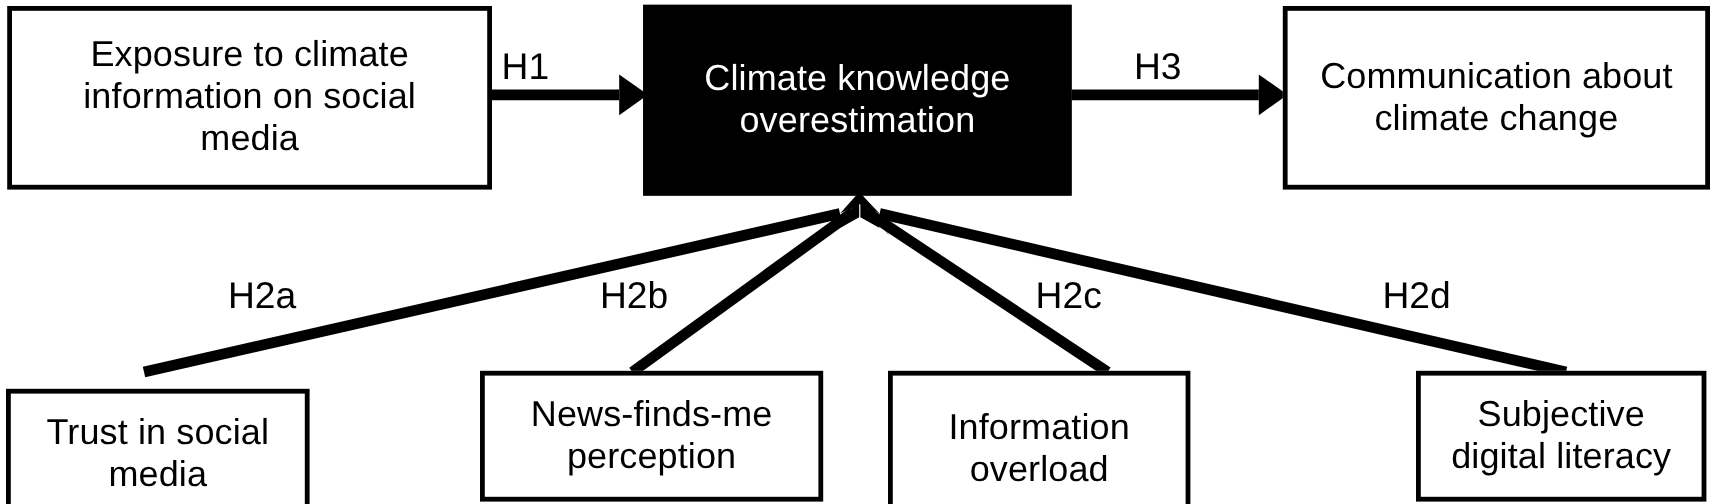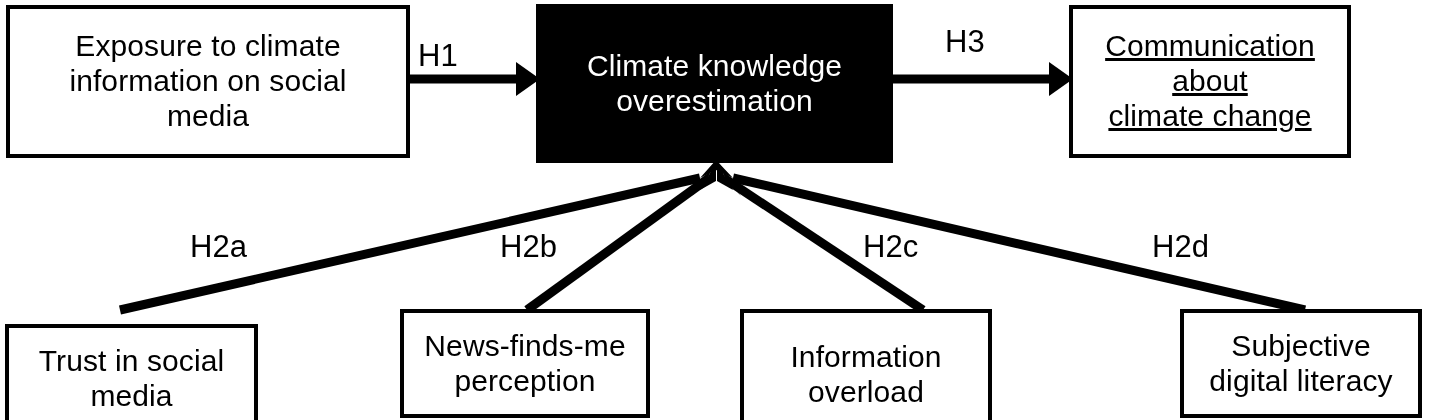--- a/index.html
+++ b/index.html
@@ -103,48 +103,48 @@
     <span class="node-label">Exposure to climate
 information on social
 media</span>
   </div>
 
   <div class="node-box filled" style="left:536px; top:4px; width:357px; height:159px;">
     <span class="node-label">Climate knowledge
 overestimation</span>
   </div>
 
-  <div class="node-box" style="left:1069px; top:5px; width:282px; height:153px;text-decoration:underline;">
+  <div class="node-box" style="left:1069px; top:5px; width:356px; height:153px;">
     <span class="node-label">Communication about
 climate change</span>
   </div>
 
   <div class="node-box" style="left:5px; top:324px; width:253px; height:109px;">
     <span class="node-label">Trust in social
 media</span>
   </div>
 
-  <div class="node-box" style="left:400px; top:309px; width:250px; height:109px;">
+  <div class="node-box" style="left:400px; top:309px; width:286px; height:109px;">
     <span class="node-label">News-finds-me
 perception</span>
   </div>
 
   <div class="node-box" style="left:740px; top:309px; width:252px; height:131px;">
     <span class="node-label">Information
 overload</span>
   </div>
 
   <div class="node-box" style="left:1180px; top:309px; width:242px; height:109px;">
     <span class="node-label">Subjective
 digital literacy</span>
   </div>
 
   <span class="hyp-label" style="left:418px; top:38px;">H1</span>
 
-  <span class="hyp-label" style="left:945px; top:24px;text-align:right;">H3</span>
+  <span class="hyp-label" style="left:945px; top:38px;text-align:right;">H3</span>
 
   <span class="hyp-label" style="left:190px; top:229px;">H2a</span>
 
   <span class="hyp-label" style="left:500px; top:229px;text-align:center;">H2b</span>
 
   <span class="hyp-label" style="left:863px; top:229px;">H2c</span>
 
   <span class="hyp-label" style="left:1152px; top:229px;">H2d</span>
 
 </div>

